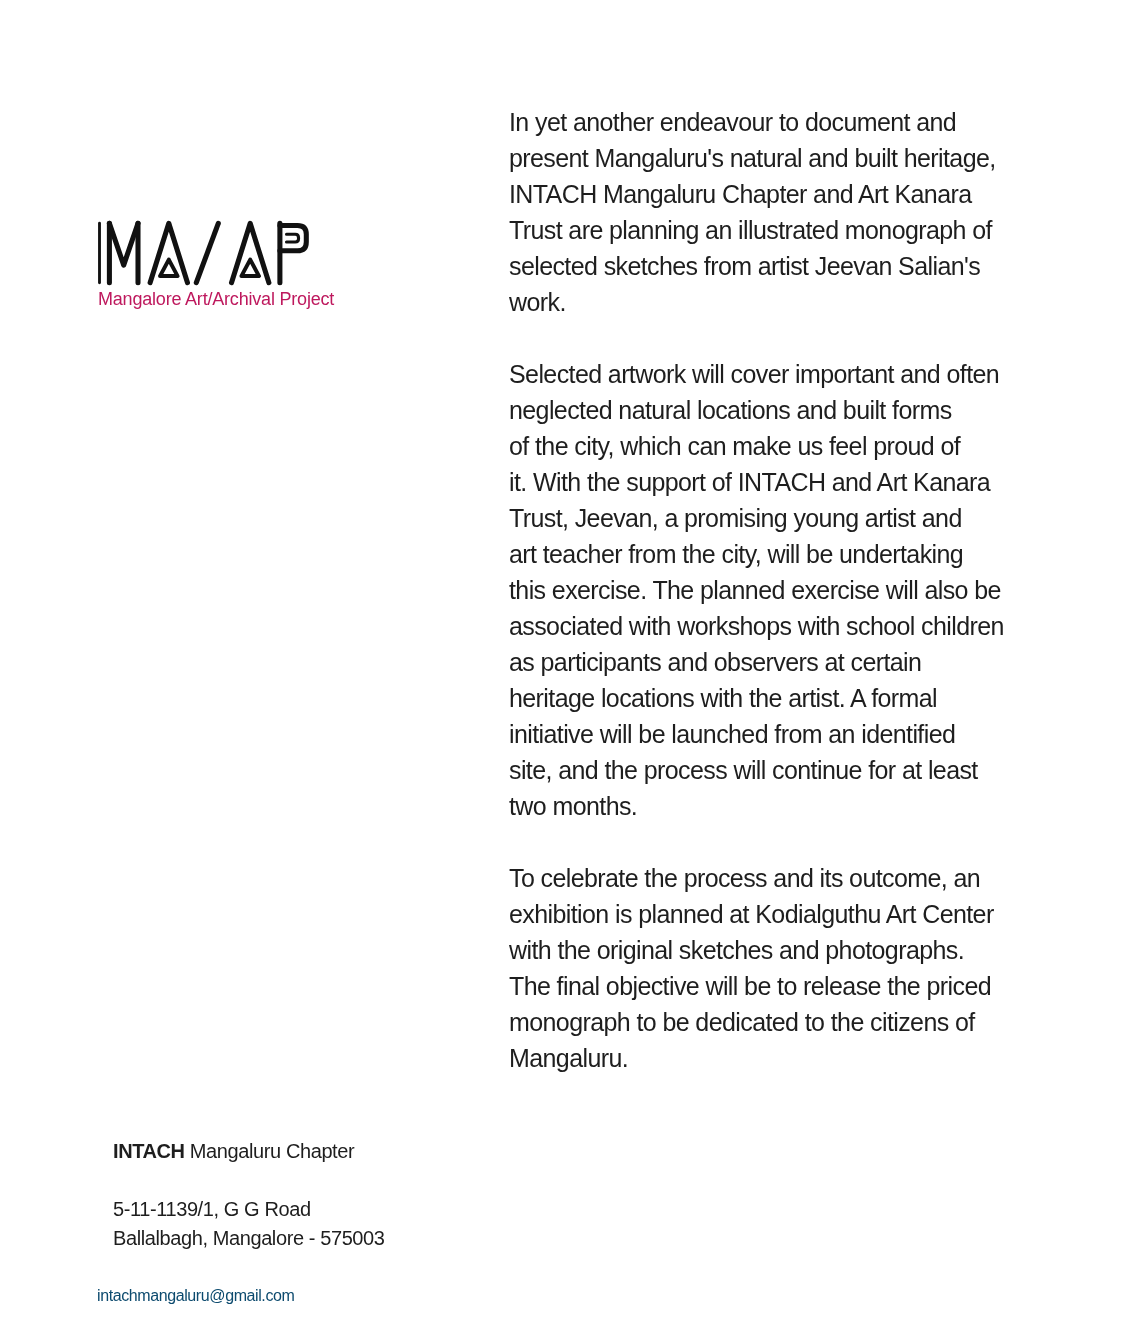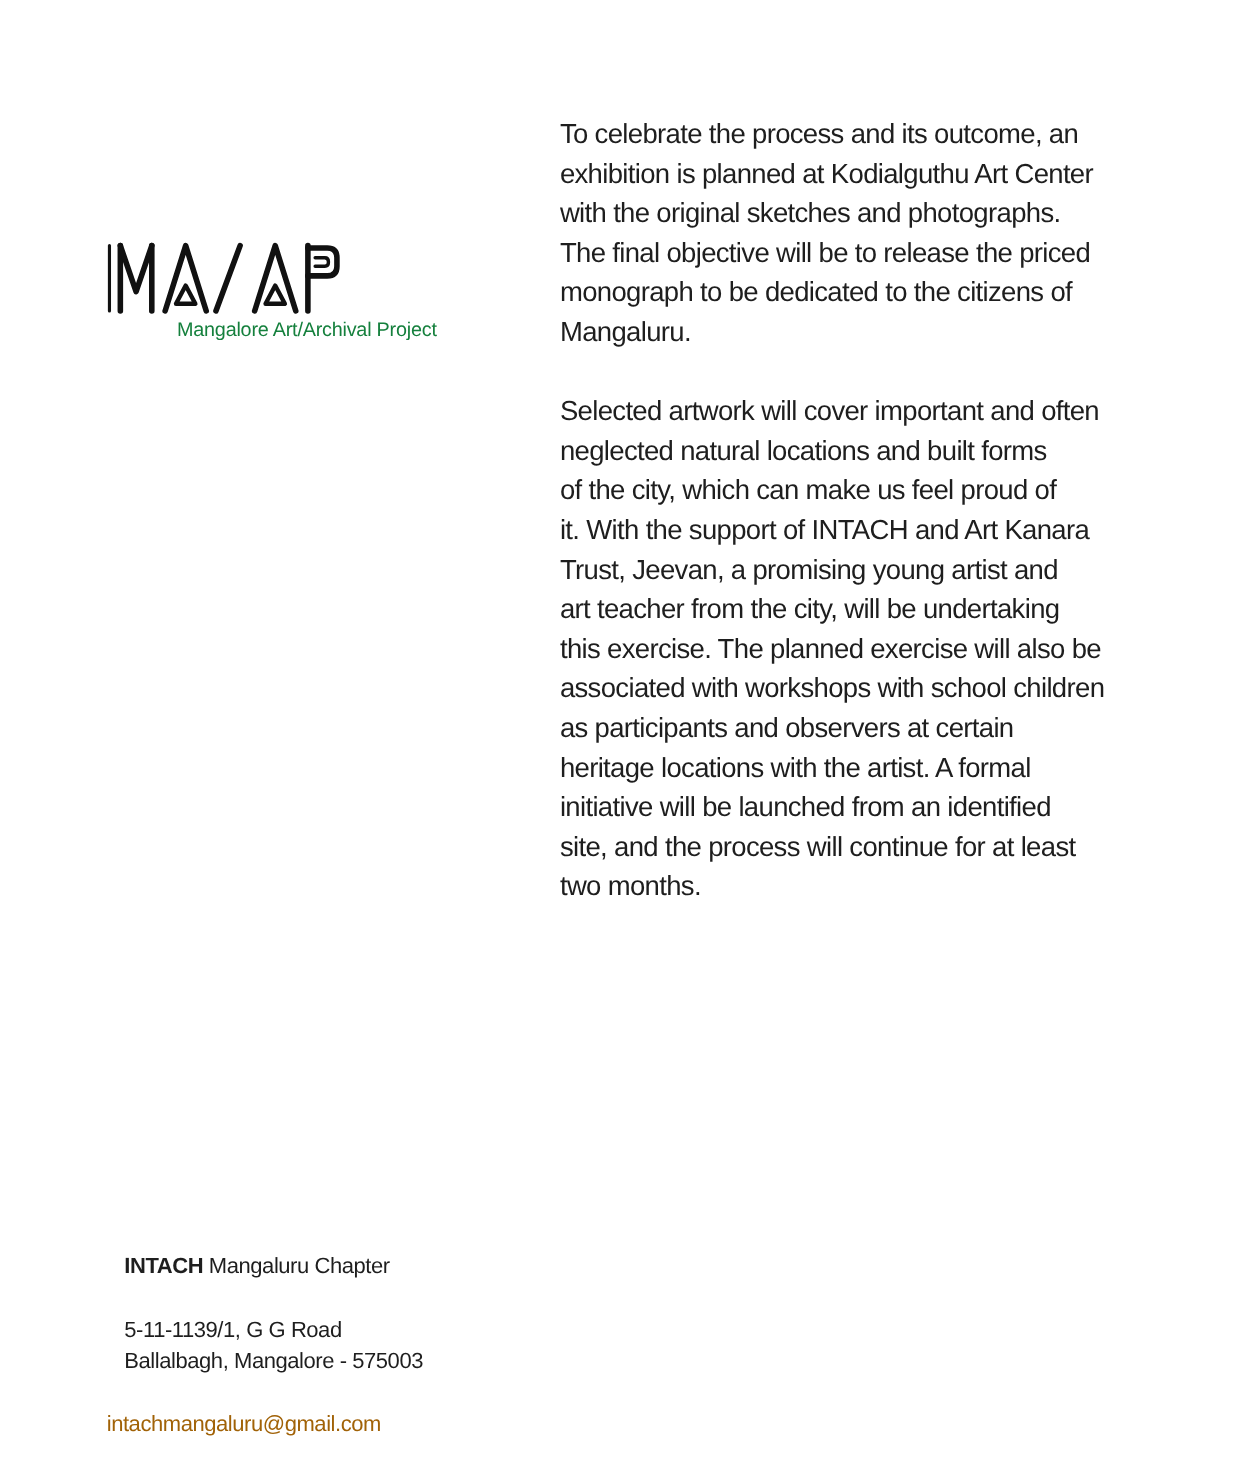--- a/index.html
+++ b/index.html
@@ -18,23 +18,22 @@
     position: absolute;
     left: 97px;
     top: 220px;
     width: 300px;
   }
   .logo-wrap svg { display: block; }
   .logo-subtitle {
     margin: 3px 0 0 1px;
     font-size: 18px;
     letter-spacing: -0.2px;
-    color: #15803d;
+    color: #be185d;
     white-space: nowrap;
-    text-align: right;
   }
 
   
   .main-col {
     position: absolute;
     left: 509px;
     top: 104px;
     width: 560px;
   }
   .main-col p {
@@ -56,24 +55,24 @@
   .contact-lines {
     margin: 16px;
     font-size: 20px;
     line-height: 29px;
     letter-spacing: -0.4px;
     color: #1e1e1e;
   }
   .contact-lines .bold { font-weight: bold; }
   .contact-email {
     margin: 28px 0 0 0;
-    font-size: 20px;
+    font-size: 16px;
     line-height: 29px;
     letter-spacing: -0.4px;
-    color: #a16207;
+    color: #0c4a6e;
   }
 </style>
 </head>
 <body>
 
 <div class="page">
 
   <div class="logo-wrap">
     <svg width="214" height="66" viewBox="0 0 194 60" fill="none" stroke="#111111" stroke-linecap="round" stroke-linejoin="round" aria-label="MA/AP">
 
@@ -91,39 +90,45 @@
       <path d="M131,51 L139,36 L147,51 Z" stroke-width="3.6"></path>
 
       <path d="M166,3 V57" stroke-width="4.6"></path>
       <path d="M166,5 H182 Q190,5 190,13 V20 Q190,28 182,28 H166" stroke-width="4.6"></path>
       <path d="M172,13 H180 Q183,13 183,16.5 Q183,20 180,20 H172" stroke-width="2.8"></path>
     </svg>
     <p class="logo-subtitle">Mangalore Art/Archival Project</p>
   </div>
 
   <div class="main-col">
-    <p>To celebrate the process and its outcome, an
-exhibition is planned at Kodialguthu Art Center
-with the original sketches and photographs.
-The final objective will be to release the priced
-monograph to be dedicated to the citizens of
-Mangaluru.</p>
+    <p>In yet another endeavour to document and
+present Mangaluru's natural and built heritage,
+INTACH Mangaluru Chapter and Art Kanara
+Trust are planning an illustrated monograph of
+selected sketches from artist Jeevan Salian's
+work.</p>
     <p>Selected artwork will cover important and often
 neglected natural locations and built forms
 of the city, which can make us feel proud of
 it. With the support of INTACH and Art Kanara
 Trust, Jeevan, a promising young artist and
 art teacher from the city, will be undertaking
 this exercise. The planned exercise will also be
 associated with workshops with school children
 as participants and observers at certain
 heritage locations with the artist. A formal
 initiative will be launched from an identified
 site, and the process will continue for at least
 two months.</p>
+    <p>To celebrate the process and its outcome, an
+exhibition is planned at Kodialguthu Art Center
+with the original sketches and photographs.
+The final objective will be to release the priced
+monograph to be dedicated to the citizens of
+Mangaluru.</p>
   </div>
 
   <div class="contact-wrap">
     <p class="contact-lines">
       <span><span class="bold">INTACH</span><span> Mangaluru Chapter</span></span><br>
       <br>
       <span>5-11-1139/1, G G Road</span><br>
       <span>Ballalbagh, Mangalore - 575003</span>
     </p>
     <p class="contact-email">intachmangaluru@gmail.com</p>

